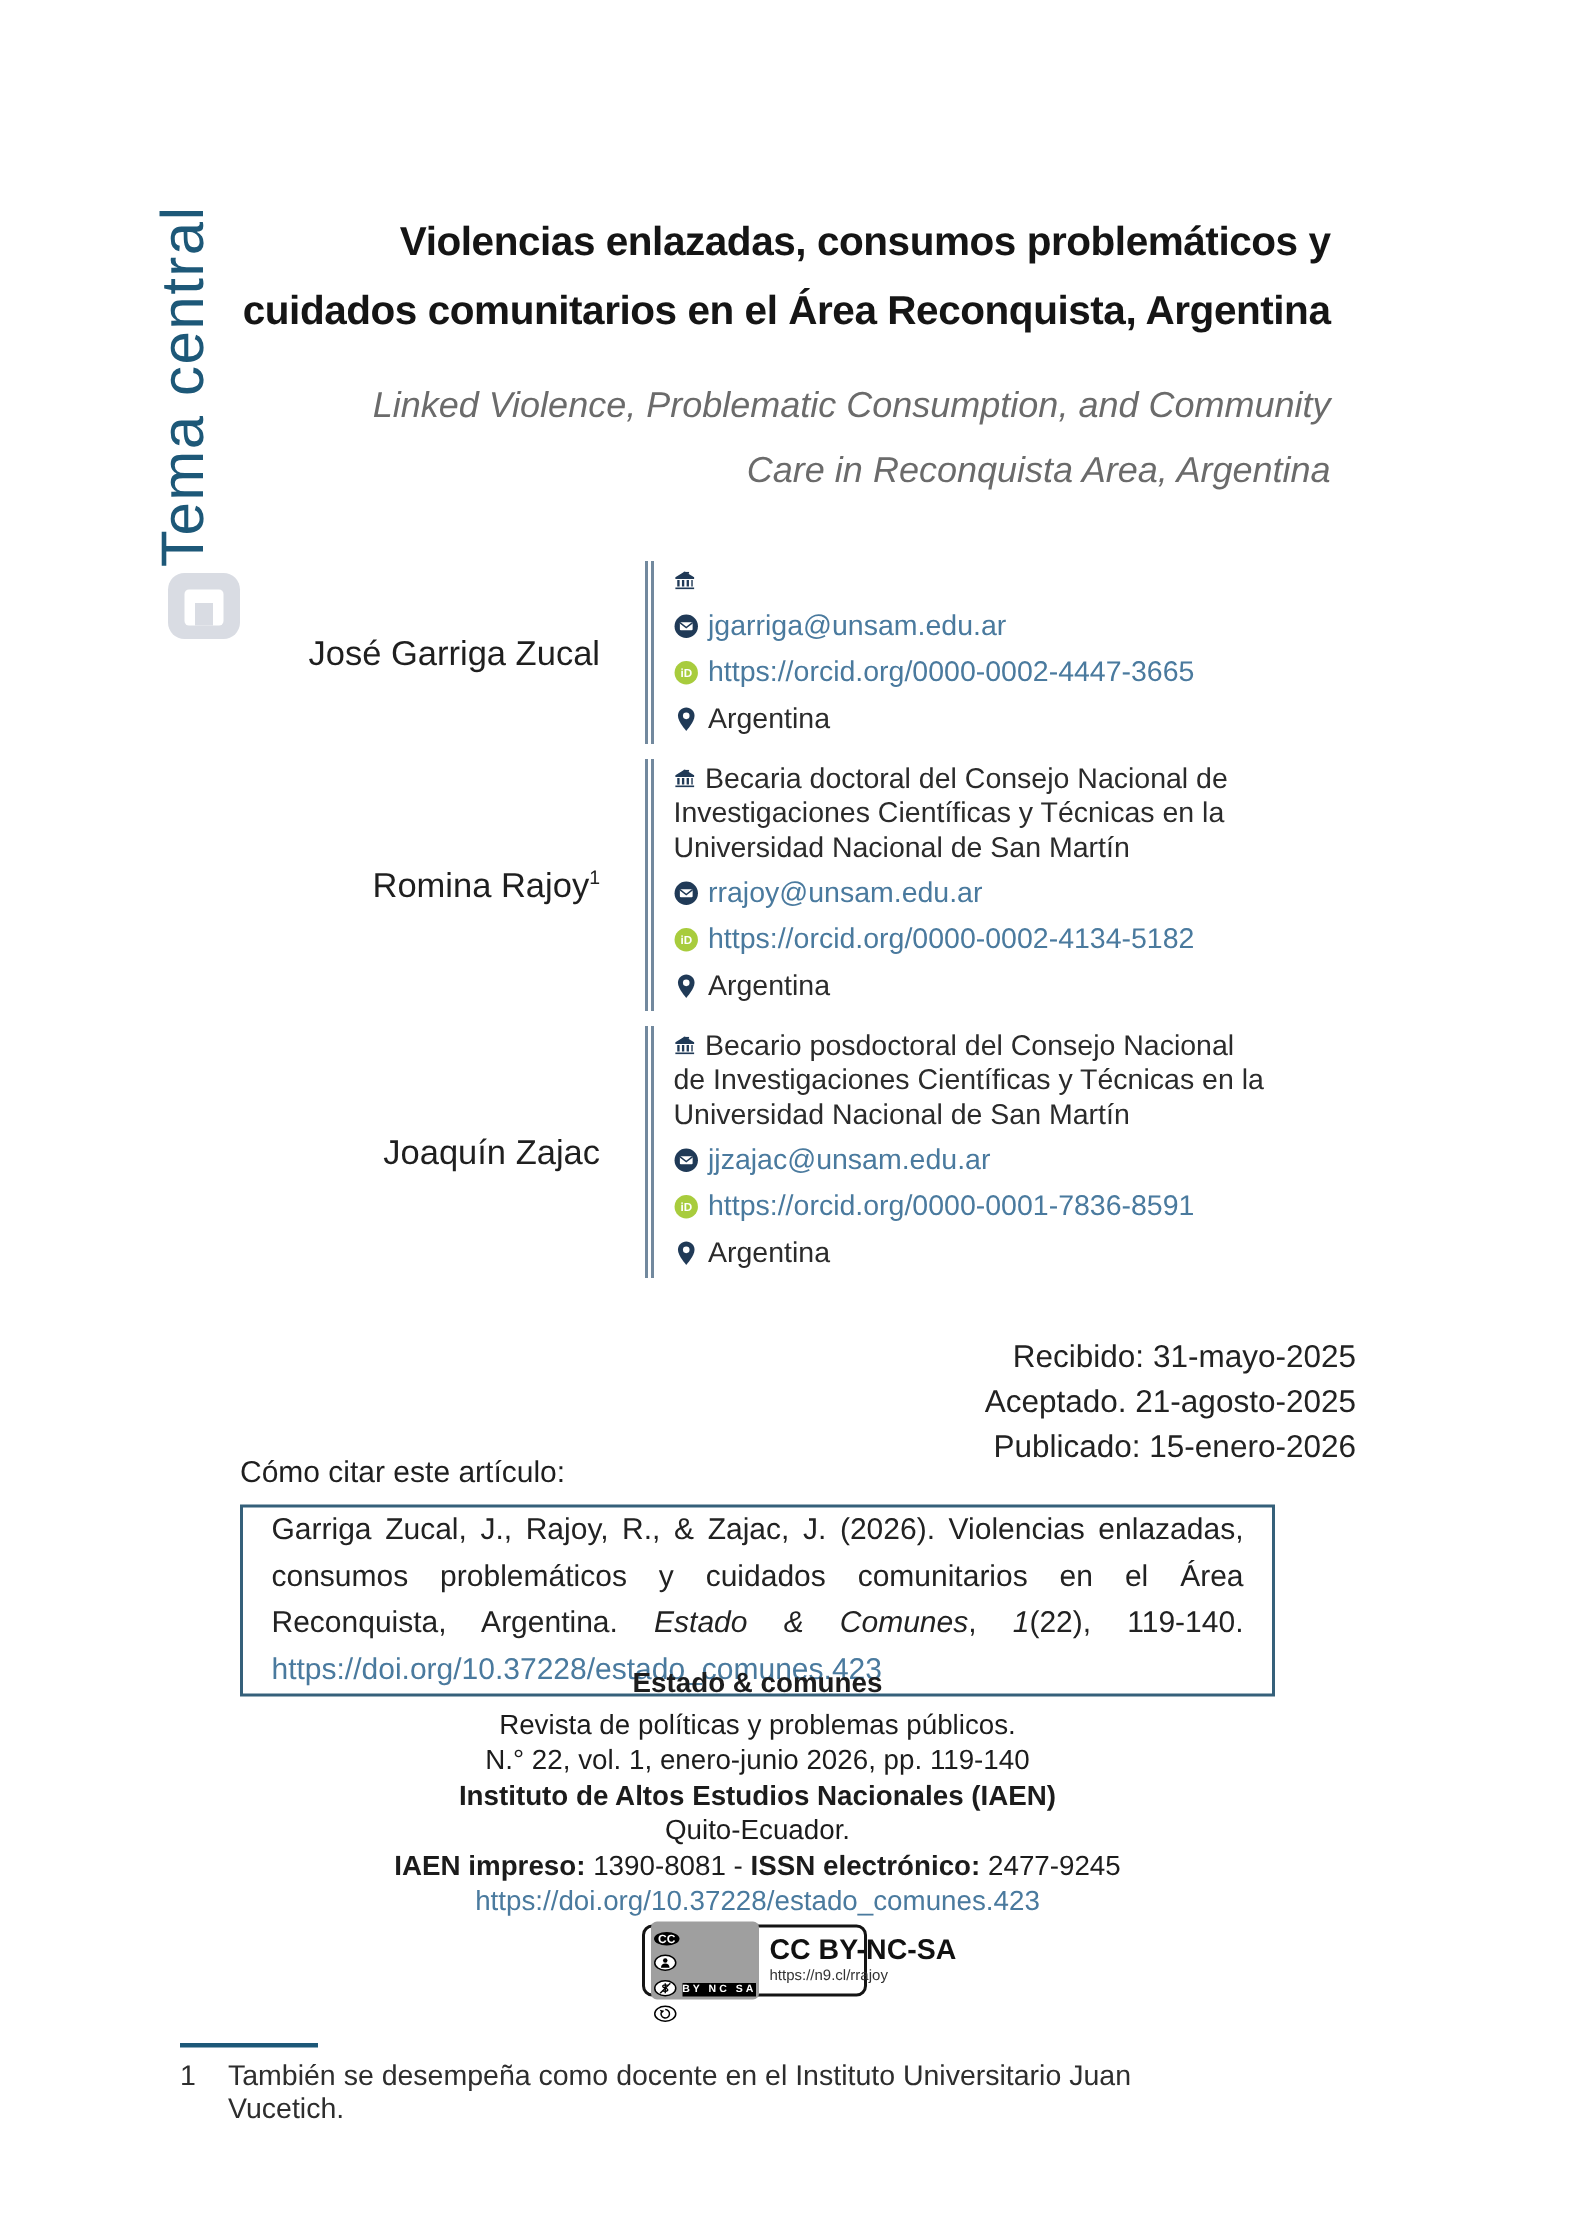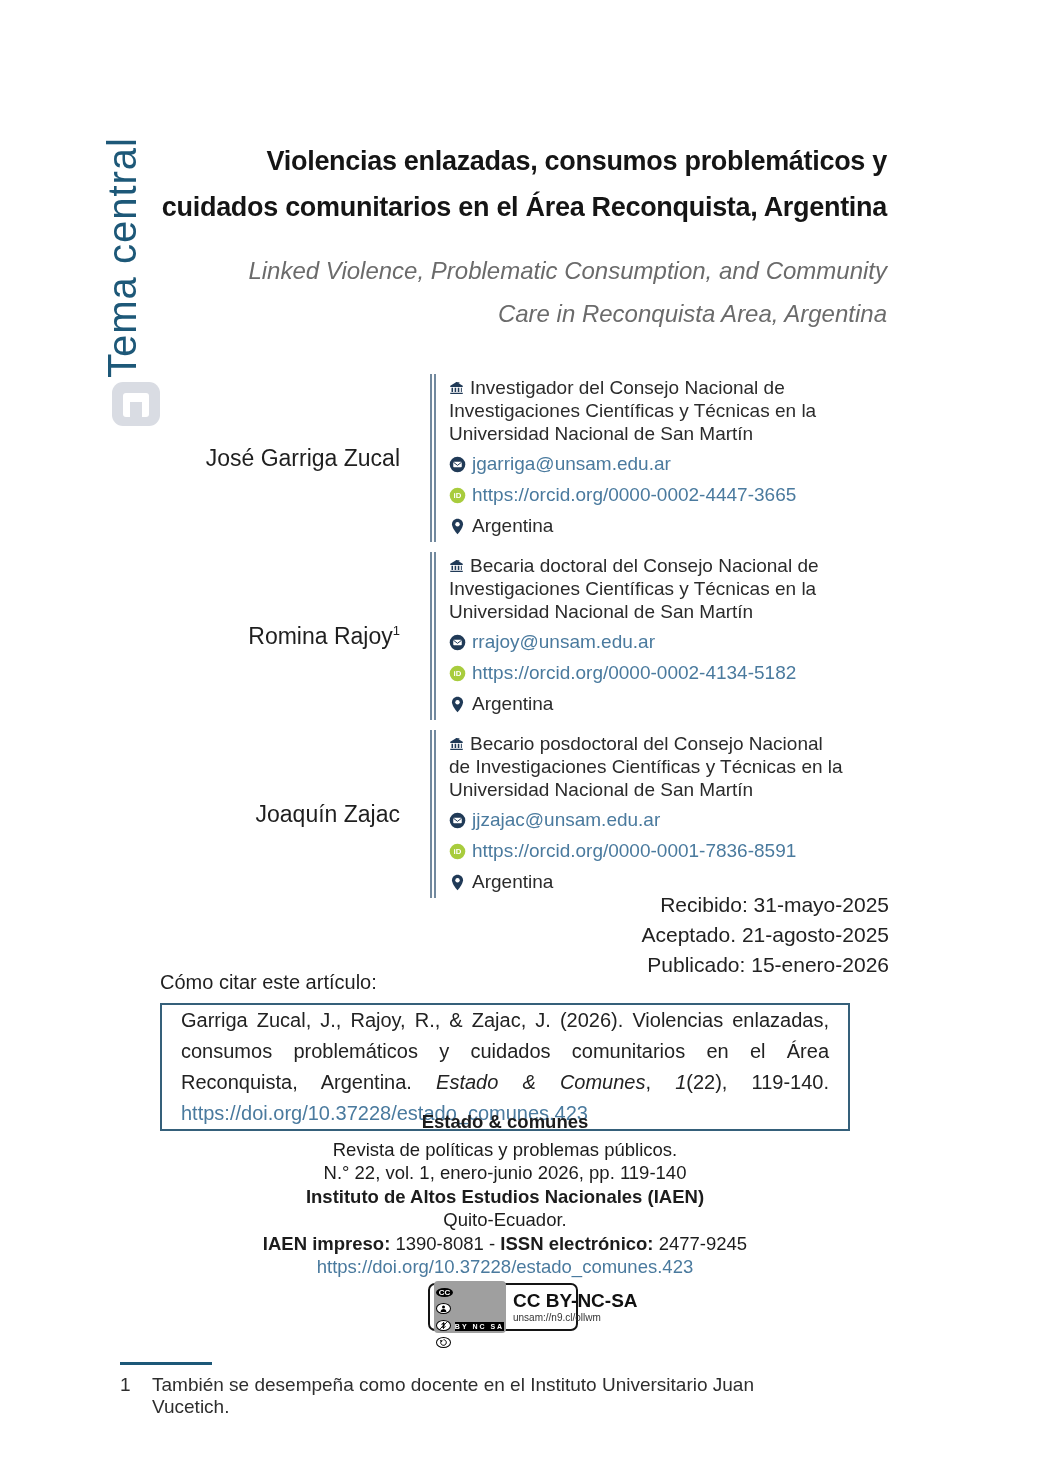--- a/index.html
+++ b/index.html
@@ -53,21 +53,21 @@
   .affil-line { line-height:23px; margin-bottom:4px; }
   .detail-line { line-height:24px; margin-top:7px; white-space:nowrap; }
   .detail-line a, .cite-link, .doi-link {
     color:#4a7a9e; text-decoration:none; cursor:pointer;
   }
   .inline-icon { display:inline-block; width:17px; height:17px; vertical-align:-3px; margin-right:6px; }
   .inline-icon-sm { display:inline-block; width:15px; height:12px; vertical-align:0px; margin-right:6px; }
 
   
   .dates-block {
-    position:absolute; top:890px; right:174px; text-align:right;
+    position:absolute; top:890px; right:159px; text-align:right;
     font-size:21px; line-height:30px; color:#222222;
   }
 
   
   .cite-heading { position:absolute; top:971px; left:160px; font-size:20px; color:#1f1f1f; }
   .cite-box {
     position:absolute; top:1003px; left:160px; width:690px;
     border:2px solid #35607a; padding:0 19px;
     font-size:20px; line-height:31px; color:#222222; text-align:justify;
   }
@@ -138,21 +138,21 @@
 
     <div class="author-row">
       <div class="author-name"><span>José Garriga Zucal</span><sup></sup></div>
       <div class="author-sep"></div>
       <div class="author-details">
         <div class="affil-line">
           <span class="inline-icon-sm"><svg viewBox="0 0 24 20">
                 <path fill="#203a57" d="M2 19h20v-2H2v2zm2-3h2.5V9H4v7zm5 0h2.5V9H9v7zm5 0h2.5V9H14v7zm5 0h1.5V9H19v7zM12 0L2 6v2h20V6L12 0z"></path>
                 <rect x="11" y="0" width="1.6" height="4" fill="#203a57"></rect>
                 <rect x="12.6" y="0.4" width="4" height="2" fill="#203a57"></rect>
-              </svg></span><span>Investigador del Consejo Nacional de Investigaciones Científicas y Técnicas en la Universidad Nacional de San Martín</span>
+              </svg></span>
         </div>
         <div class="detail-line">
           <span class="inline-icon"><svg viewBox="0 0 24 24">
                 <circle cx="12" cy="12" r="11" fill="#203a57"></circle>
                 <rect x="6" y="8.2" width="12" height="7.6" rx="1" fill="#fff"></rect>
                 <path d="M6 8.6l6 4.6 6-4.6" stroke="#203a57" stroke-width="1.4" fill="none"></path>
               </svg></span><a>jgarriga@unsam.edu.ar</a>
         </div>
         <div class="detail-line">
           <span class="inline-icon"><svg viewBox="0 0 24 24">
@@ -276,21 +276,21 @@
       <div class="cc-icon">
           <svg viewBox="0 0 24 24">
             <path d="M12 4.5a7.5 7.5 0 1 1-6.8 4.4" stroke="#000" stroke-width="2.6" fill="none"></path>
             <path d="M2 5l4 6 4.5-4.5z" fill="#000"></path>
           </svg>
         </div>
       <div class="cc-strip">BY NC SA</div>
     </div>
     <div class="cc-text">
       <div class="cc-code">CC BY-NC-SA</div>
-      <div class="cc-url">unsam://n9.cl/ollwm</div>
+      <div class="cc-url">https://n9.cl/rrajoy</div>
     </div>
   </div>
 
   <div class="footnote-rule"></div>
   <div class="footnote">
     <div class="footnote-num">1</div>
     <div>También se desempeña como docente en el Instituto Universitario Juan Vucetich.</div>
   </div>
 
 </div>

